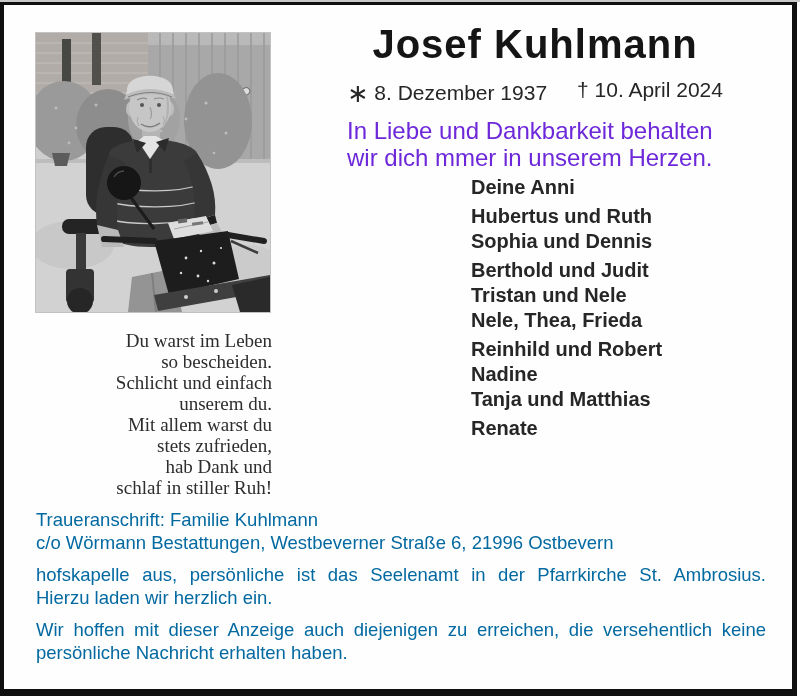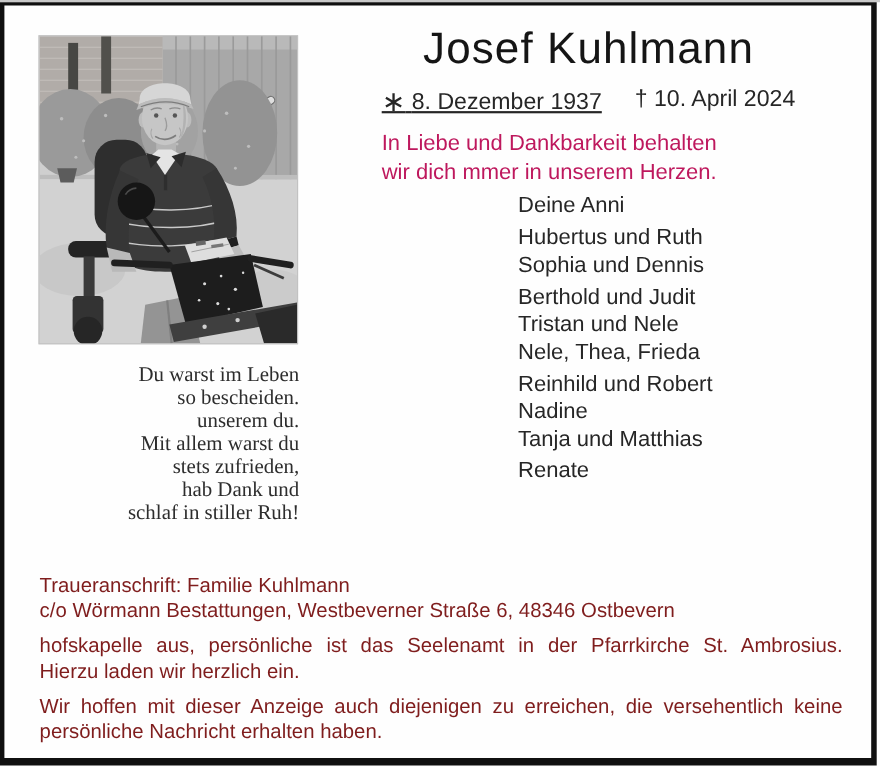--- a/index.html
+++ b/index.html
@@ -29,48 +29,49 @@
     position: absolute; left: 35px; top: 32px;
     width: 234px; height: 279px;
     border: 1px solid #c2c2c2;
     box-sizing: content-box;
     background: #d0d0d0;
   }
   .photo svg { display: block; }
   .title {
     position: absolute; left: 330px; top: 22px; width: 410px;
     margin: 0;
-    font-size: 40px; font-weight: 400; letter-spacing: 1px;
+    font-size: 40px; font-weight: 700; letter-spacing: 1px;
     text-align: center; color: #151515;
     white-space: nowrap;
   }
   .dates { position: absolute; left: 0; top: 0; }
   .date-item { position: absolute; top: 78px; font-size: 21px; color: #262626; white-space: nowrap; }
-  .date-birth { left: 347px; text-decoration: underline; }
+  .date-birth { left: 347px; }
   .date-death { left: 577px; text-align: center; }
   .sym-star { font-size: 1.22em; vertical-align: -0.06em; letter-spacing: 0; }
   .intro {
     position: absolute; left: 347px; top: 117px;
-    font-size: 20px; line-height: 27px; color: #be185d;
+    font-size: 24px; line-height: 27px; color: #6d28d9;
     white-space: nowrap;
   }
   .mourners {
     position: absolute; left: 471px; top: 175px;
     font-size: 20px; line-height: 25px; color: #262626;
     white-space: nowrap;
+    font-weight: bold;
   }
   .mourners .gap { margin-top: 4px; }
   .poem {
     position: absolute; left: 35px; top: 330px; width: 237px;
     text-align: right;
     font-size: 19px; line-height: 21px; color: #2d2d2d; font-family: Liberation Serif, serif;
   }
   .bottom {
     position: absolute; left: 36px; top: 508px; width: 730px;
-    font-size: 18.5px; line-height: 23px; color: #7f1d1d; margin-top: 12px;
+    font-size: 18.5px; line-height: 23px; color: #0369a1;
   }
   .para { margin-top: 9px; }
   .just { text-align: justify; text-align-last: justify; }
 </style>
 </head>
 <body>
 
 <div class="page">
 
   <div class="topstrip"></div>
@@ -236,31 +237,32 @@
     <div>Nele, Thea, Frieda</div>
     <div class="gap">Reinhild und Robert</div>
     <div>Nadine</div>
     <div>Tanja und Matthias</div>
     <div class="gap">Renate</div>
   </div>
 
   <div class="poem">
     <div>Du warst im Leben</div>
     <div>so bescheiden.</div>
+    <div>Schlicht und einfach</div>
     <div>unserem du.</div>
     <div>Mit allem warst du</div>
     <div>stets zufrieden,</div>
     <div>hab Dank und</div>
     <div>schlaf in stiller Ruh!</div>
   </div>
 
   <div class="bottom">
     <div class="addr">
       <div>Traueranschrift: Familie Kuhlmann</div>
-      <div>c/o Wörmann Bestattungen, Westbeverner Straße 6, 48346 Ostbevern</div>
+      <div>c/o Wörmann Bestattungen, Westbeverner Straße 6, 21996 Ostbevern</div>
     </div>
     <div class="para">
       <div class="just">hofskapelle aus, persönliche ist das Seelenamt in der Pfarrkirche St. Ambrosius.</div>
       <div>Hierzu laden wir herzlich ein.</div>
     </div>
     <div class="para">
       <div class="just">Wir hoffen mit dieser Anzeige auch diejenigen zu erreichen, die versehentlich keine</div>
       <div>persönliche Nachricht erhalten haben.</div>
     </div>
   </div>

